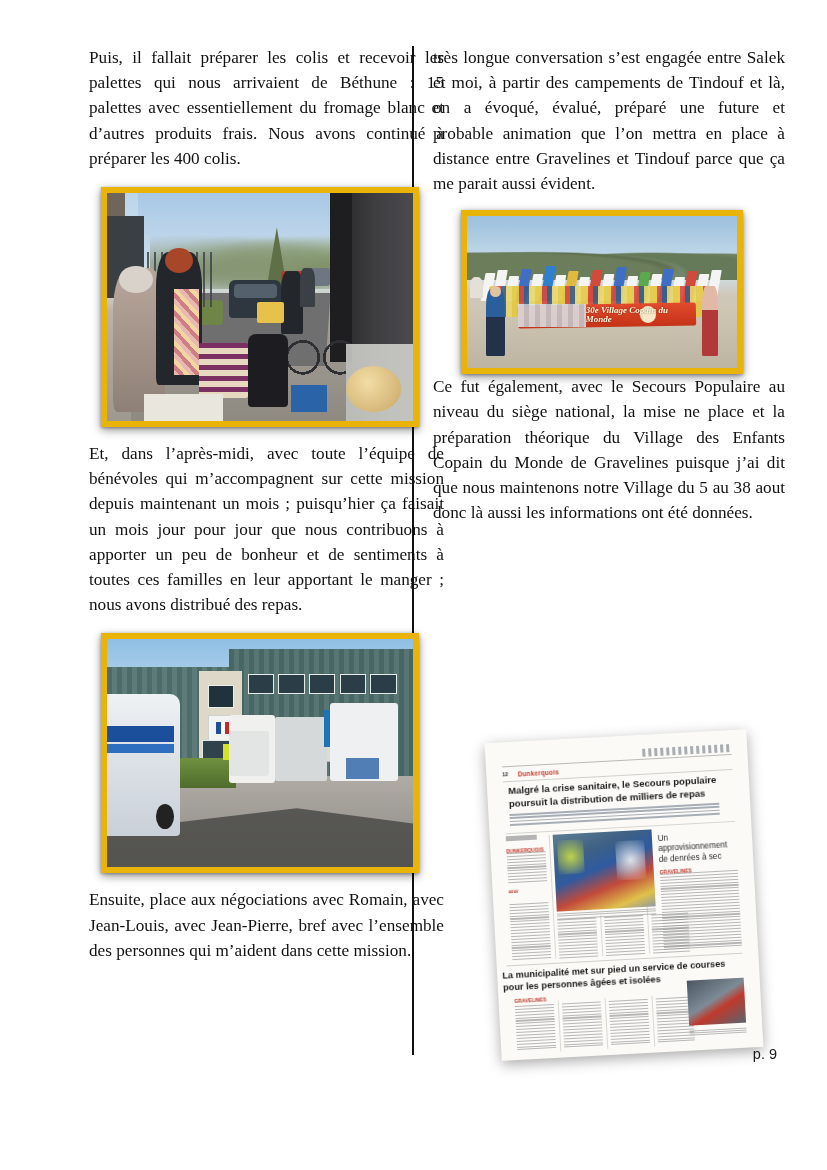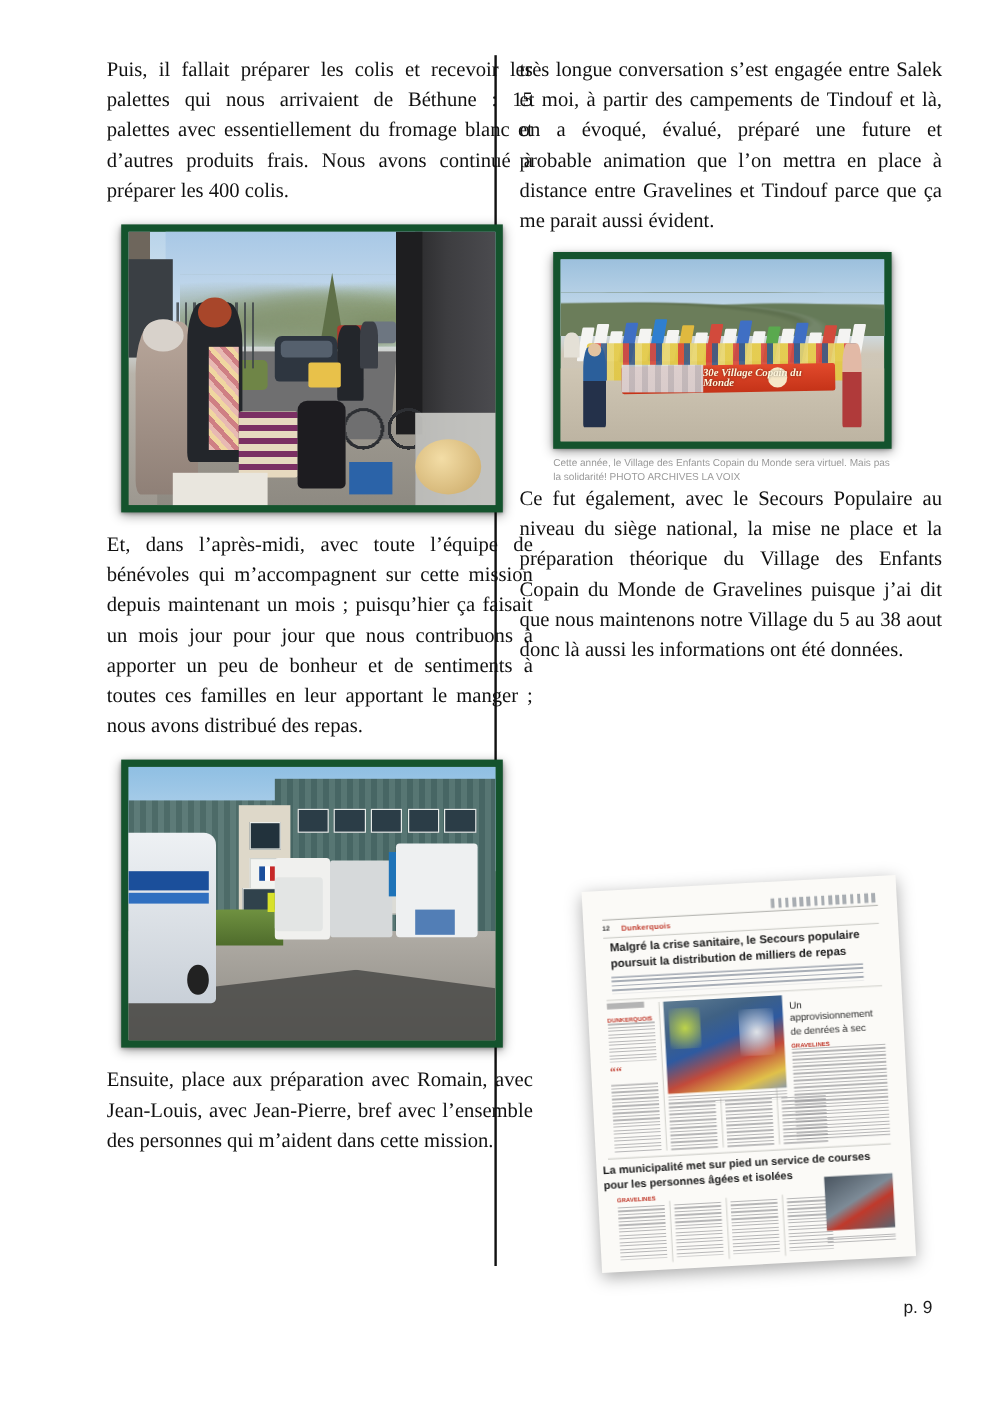--- a/index.html
+++ b/index.html
@@ -57,21 +57,21 @@
     text-justify: inter-word;
     -webkit-hyphens: none;
     hyphens: none;
     color: #111111;
   }
   p.body-text.last { margin-bottom: 0; }
 
   
   .photo-frame {
     position: relative;
-    background: #14532d;
+    background: #eab308;
     padding: 6px;
     box-shadow: 0 3px 9px rgba(0,0,0,0.42), 0 1px 3px rgba(0,0,0,0.30);
   }
   .photo-inner {
     position: relative;
     width: 100%;
     height: 100%;
     overflow: hidden;
   }
 
@@ -268,21 +268,21 @@
   .np-photo2 { position: absolute; right: 6%; bottom: 8%; width: 22%; height: 14%;
     background: linear-gradient(150deg,#4a5560,#7d8b97 45%,#c0392b 62%,#596570); }
   .np-photo2cap { position: absolute; right: 6%; bottom: 4.4%; width: 22%; height: 2%;
     background: repeating-linear-gradient(#8d8d90 0 1px, rgba(0,0,0,0) 1px 2.2px); opacity:.6; }
   .np-vrule { position: absolute; width: 1px; background: #d8d8d3; }
 
   
   .page-number {
     position: absolute;
     right: 50px;
-    top: 1082px;
+    top: 1046px;
     font-family: "Liberation Sans", "DejaVu Sans", sans-serif;
     font-size: 14.5px;
     color: #1a1a1a;
   }
 </style>
 </head>
 <body>
 
 <div class="page">
 
@@ -362,21 +362,21 @@
             <div class="s2-shadow"></div>
             <div class="s2-van"></div>
             <div class="s2-vanstripe"></div>
             <div class="s2-vanstripe2"></div>
             <div class="s2-vanwheel"></div>
           </div>
         </div>
       </div>
     </div>
 
-    <p class="body-text">Ensuite, place aux préparation avec Romain, avec Jean-Louis, avec Jean-Pierre, bref avec l’ensemble des personnes qui m’aident dans cette mission.</p>
+    <p class="body-text">Ensuite, place aux négociations avec Romain, avec Jean-Louis, avec Jean-Pierre, bref avec l’ensemble des personnes qui m’aident dans cette mission.</p>
   </div>
 
   <div class="col-right">
 
     <p class="body-text">très longue conversation s’est engagée entre Salek et moi, à partir des campements de Tindouf et là, on a évoqué, évalué, préparé une future et probable animation que l’on mettra en place à distance entre Gravelines et Tindouf parce que ça me parait aussi évident.</p>
 
     <div class="photo3-wrap">
       <div class="photo-frame photo3">
         <div class="photo-inner">
           <div class="scene3">
@@ -412,21 +412,20 @@
             <div class="s3-bannertxt">30e Village Copain du Monde</div>
             <div class="s3-stat"></div>
             <div class="s3-man"></div>
             <div class="s3-manh"></div>
             <div class="s3-woman"></div>
           </div>
         </div>
       </div>
     </div>
 
-    <div class="clip-caption">Cette année, le Village des Enfants Copain du Monde sera virtuel. Mais pas la solidarité! PHOTO ARCHIVES LA VOIX</div>
 
 
     <p class="body-text after-headline last">Ce fut également, avec le Secours Populaire au niveau du siège national, la mise ne place et la préparation théorique du Village des Enfants Copain du Monde de Gravelines puisque j’ai dit que nous maintenons notre Village du 5 au 38 aout donc là aussi les informations ont été données.</p>
   </div>
 
   <div class="news-wrap">
     <div class="news-page">
       <div class="news-blur">
         <div class="np-masthead"></div>
         <div class="np-toprule"></div>

